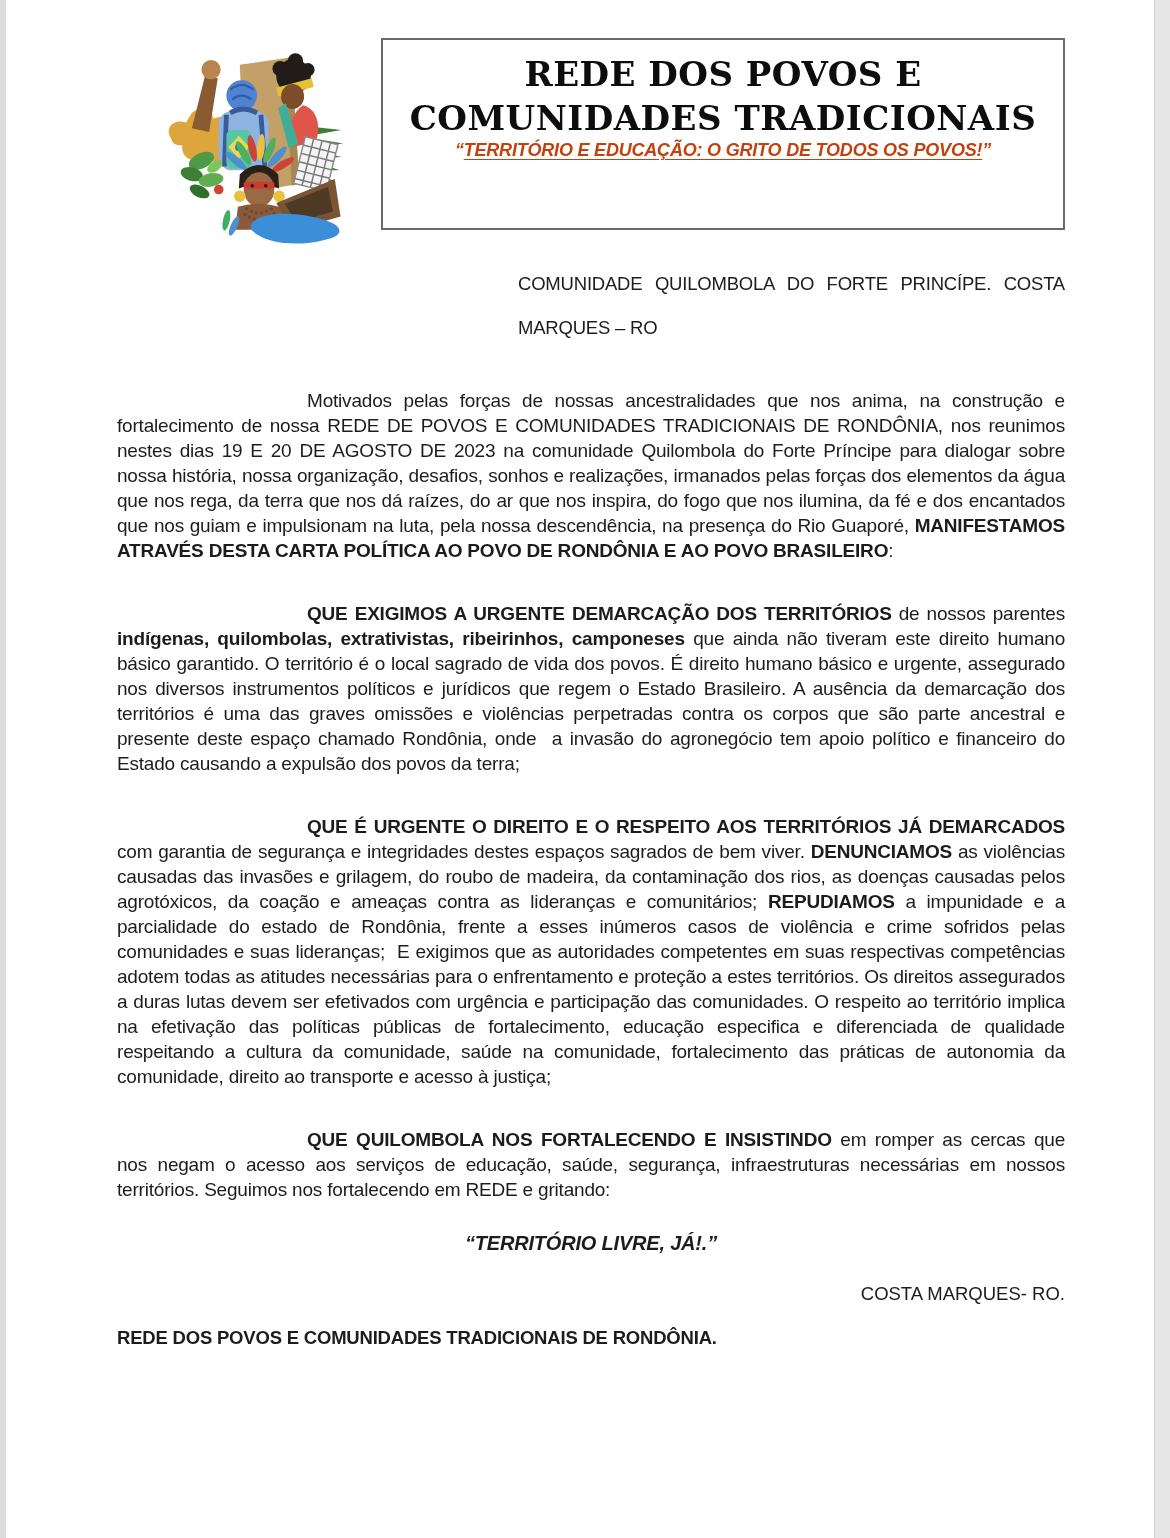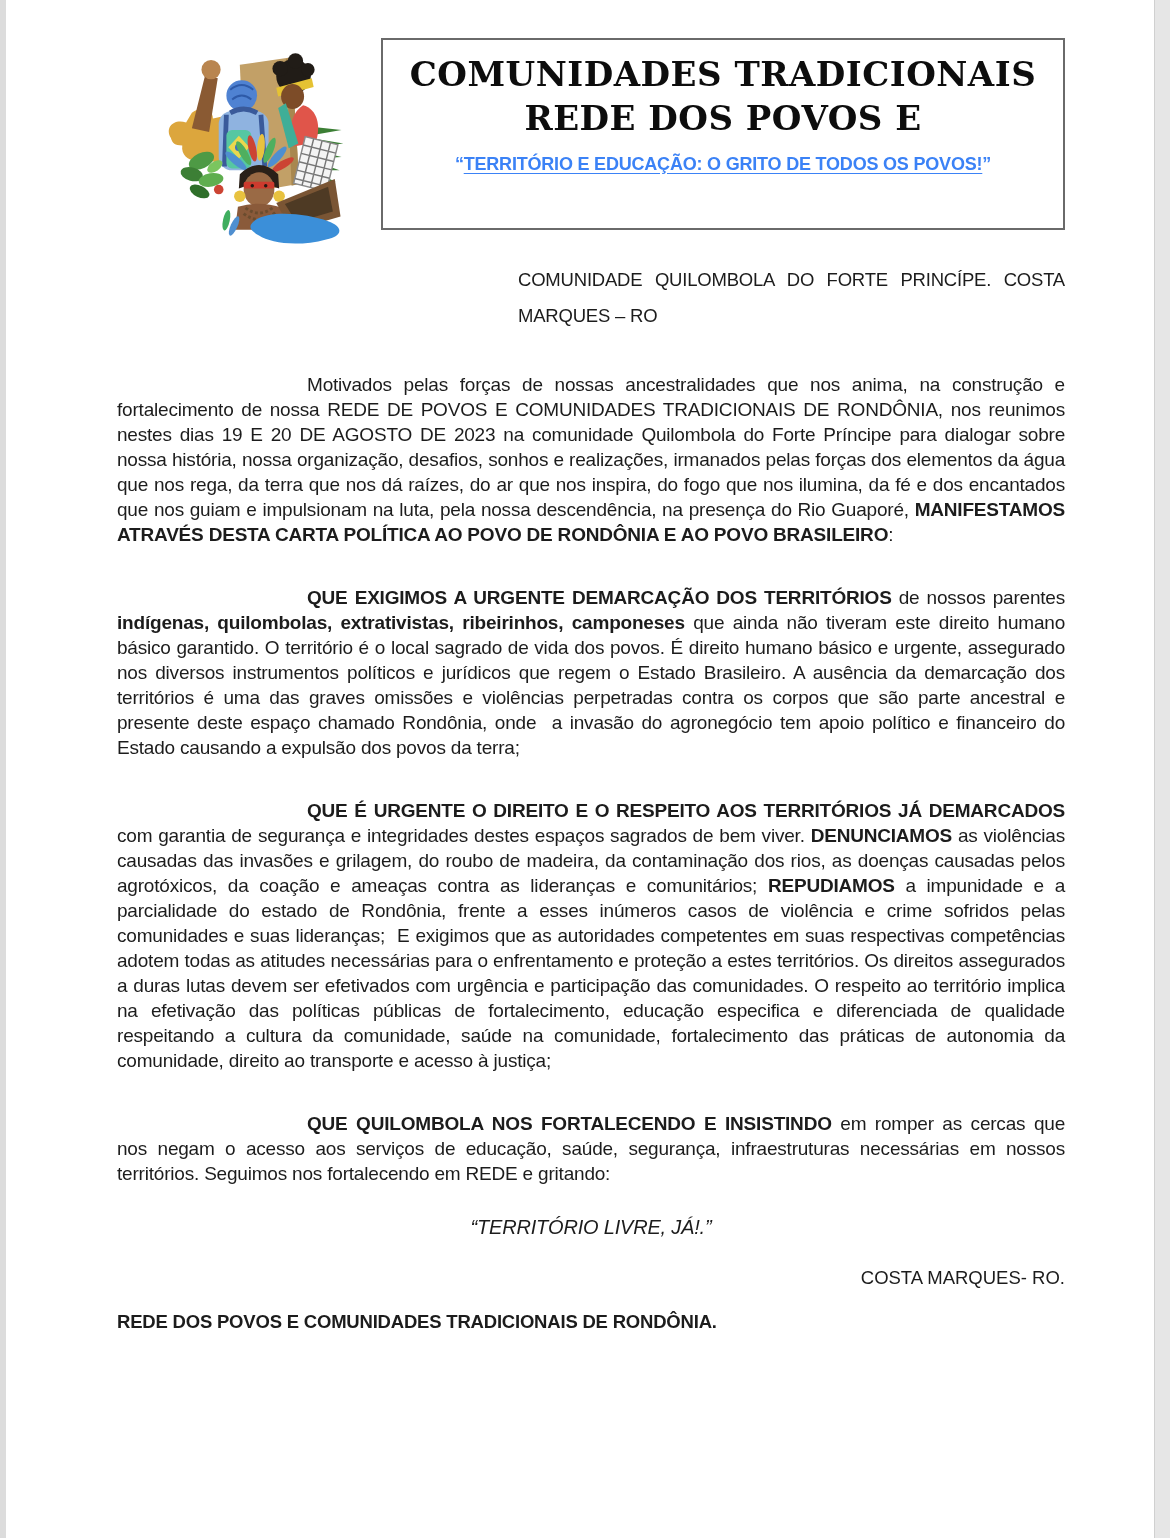--- a/index.html
+++ b/index.html
@@ -24,43 +24,43 @@
     border:2px solid #6a6a6a;
     min-height:192px;box-sizing:border-box;
     text-align:center;padding:12px 8px 14px;
   }
   .header-title{
     font-family:"DejaVu Serif","Liberation Serif",serif;
     font-weight:bold;font-size:34px;line-height:44px;
     letter-spacing:.5px;color:#0d0d0d;
   }
   .header-subtitle{
-    margin-top:14px;font-size:18px;font-weight:bold;
-    letter-spacing:-.2px;color:#3b82f6;
+    margin-top:0;font-size:18px;font-weight:bold;font-style:italic;
+    letter-spacing:-.2px;color:#c2410c;
   }
   .header-subtitle .u{text-decoration:underline;text-underline-offset:3px;}
 
   .doc-heading{
     margin-top:22px;padding-left:118px;
     font-weight:bold;font-size:18.5px;letter-spacing:-.3px;color:#111;
   }
   .location{
     margin-top:13px;margin-left:401px;width:547px;
-    font-size:18.5px;line-height:36px;text-align:justify;letter-spacing:-.2px;
+    font-size:18.5px;line-height:44px;text-align:justify;letter-spacing:-.2px;
   }
   .date{margin-top:18px;text-align:right;font-weight:bold;font-size:18.5px;}
 
   .body p{
     margin:38px 0 0;
     font-size:19px;line-height:25px;
     text-align:justify;text-indent:190px;letter-spacing:-.2px;
   }
   .b{font-weight:bold;}
 
-  .slogan{margin-top:30px;text-align:center;font-weight:normal;font-style:italic;font-size:20px;letter-spacing:-.2px;}
+  .slogan{margin-top:30px;text-align:center;font-weight:bold;font-style:italic;font-size:20px;letter-spacing:-.2px;}
   .signoff{margin-top:28px;text-align:right;font-size:18.5px;}
   .signature{margin-top:22px;text-align:left;font-weight:bold;font-size:18.5px;letter-spacing:-.2px;}
 </style>
 </head>
 <body>
 
 <div class="page">
   <div class="edge-left"></div>
   <div class="edge-right"></div>
 
@@ -144,22 +144,22 @@
 
         <path d="M118,172 L179,147 L185,186 L134,201 Z" fill="#7a5534"></path>
         <path fill="#4e3a24" d="M127,173 L172,155 L177,181 L139,192 Z"></path>
 
         <path d="M96,190 C112,179 150,183 172,191 C189,197 187,207 170,210 C141,218 112,214 100,206 C90,200 88,196 96,190 Z" fill="#3b8fd9"></path>
       </svg>
     </div>
 
     <div class="header-box">
       <div class="header-title">
+        <div>REDE DOS POVOS E</div>
         <div>COMUNIDADES TRADICIONAIS</div>
-        <div>REDE DOS POVOS E</div>
       </div>
       <div class="header-subtitle"><span>“</span><span class="u">TERRITÓRIO E EDUCAÇÃO: O GRITO DE TODOS OS POVOS!</span><span>”</span></div>
     </div>
   </header>
 
 
   <div class="location">COMUNIDADE QUILOMBOLA DO FORTE PRINCÍPE. COSTA MARQUES – RO</div>
 
 
   <div class="body">

